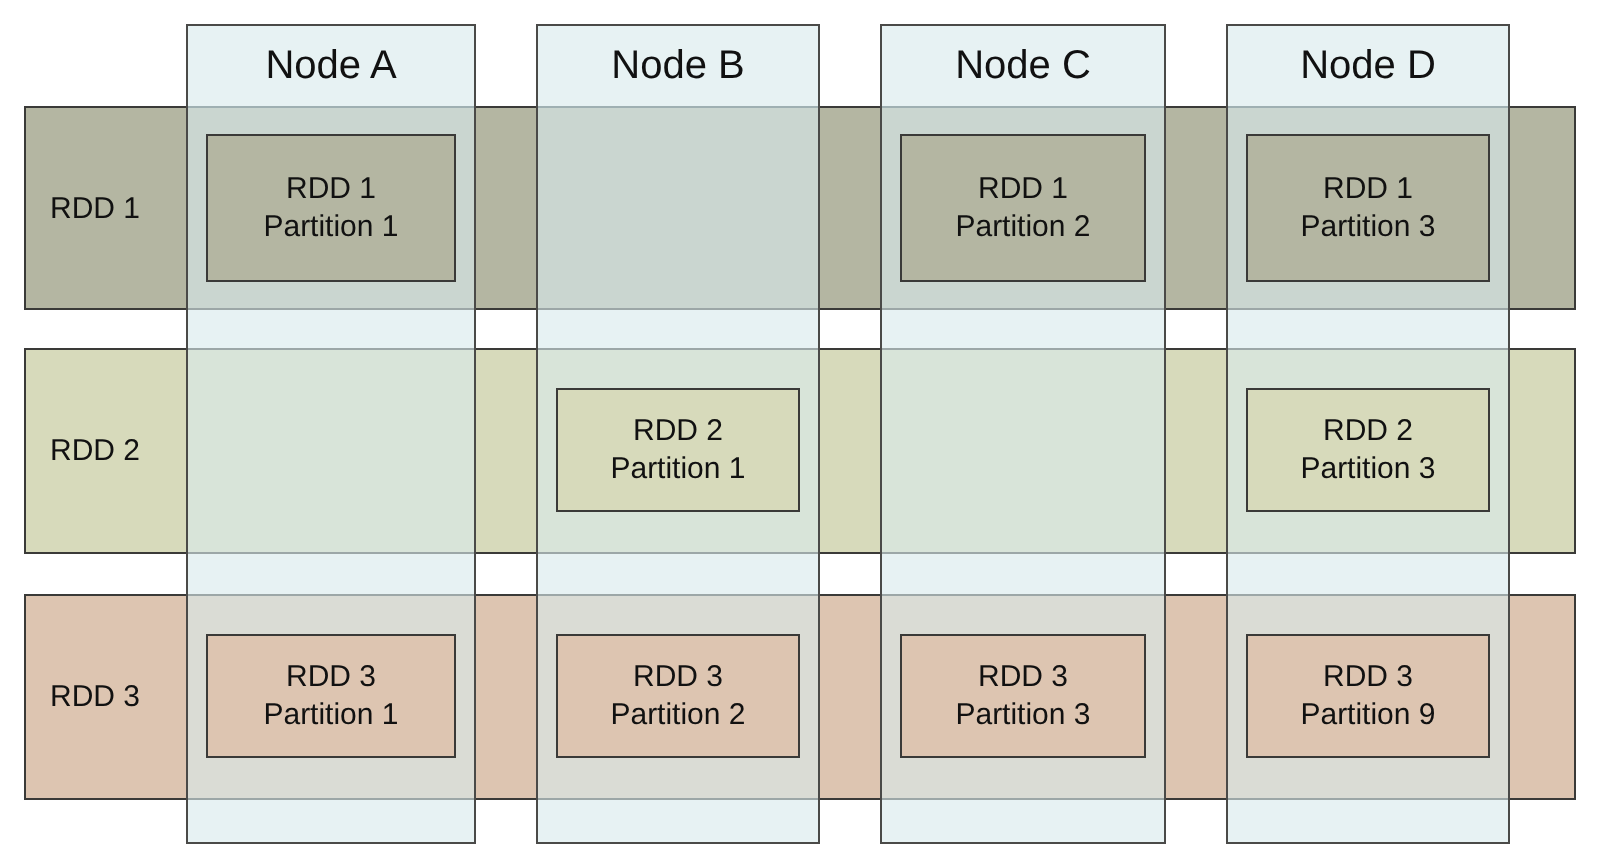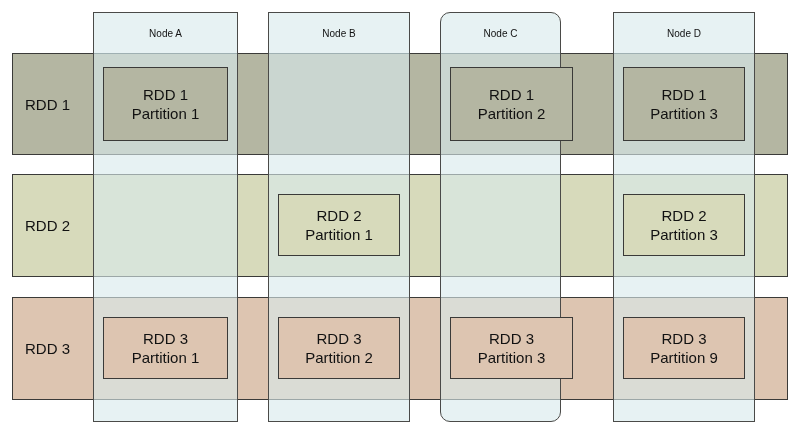--- a/index.html
+++ b/index.html
@@ -44,21 +44,21 @@
     left: 0;
     right: 0;
     height: 41px;
     display: flex;
     align-items: center;
     justify-content: center;
     border-bottom: 1px solid #9fb0b2;
     box-sizing: border-box;
   }
   .node-col-label {
-    font-size: 10px;
+    font-size: 20px;
     color: #111111;
     white-space: nowrap;
   }
 
   
   .partition {
     position: absolute;
     box-sizing: border-box;
     border: 1.5px solid #3a3a38;
     display: flex;
@@ -97,21 +97,21 @@
       <div class="node-col" style="left: 93px; width: 145px; top: 12px; height: 410px;">
         <div class="node-col-header">
           <div class="node-col-label">Node A</div>
         </div>
       </div>
       <div class="node-col" style="left: 268px; width: 142px; top: 12px; height: 410px;">
         <div class="node-col-header">
           <div class="node-col-label">Node B</div>
         </div>
       </div>
-      <div class="node-col" style="left: 440px; width: 121px; top: 12px; height: 410px; border-radius: 10px;">
+      <div class="node-col" style="left: 440px; width: 143px; top: 12px; height: 410px;">
         <div class="node-col-header">
           <div class="node-col-label">Node C</div>
         </div>
       </div>
       <div class="node-col" style="left: 613px; width: 142px; top: 12px; height: 410px;">
         <div class="node-col-header">
           <div class="node-col-label">Node D</div>
         </div>
       </div>
     </div>

